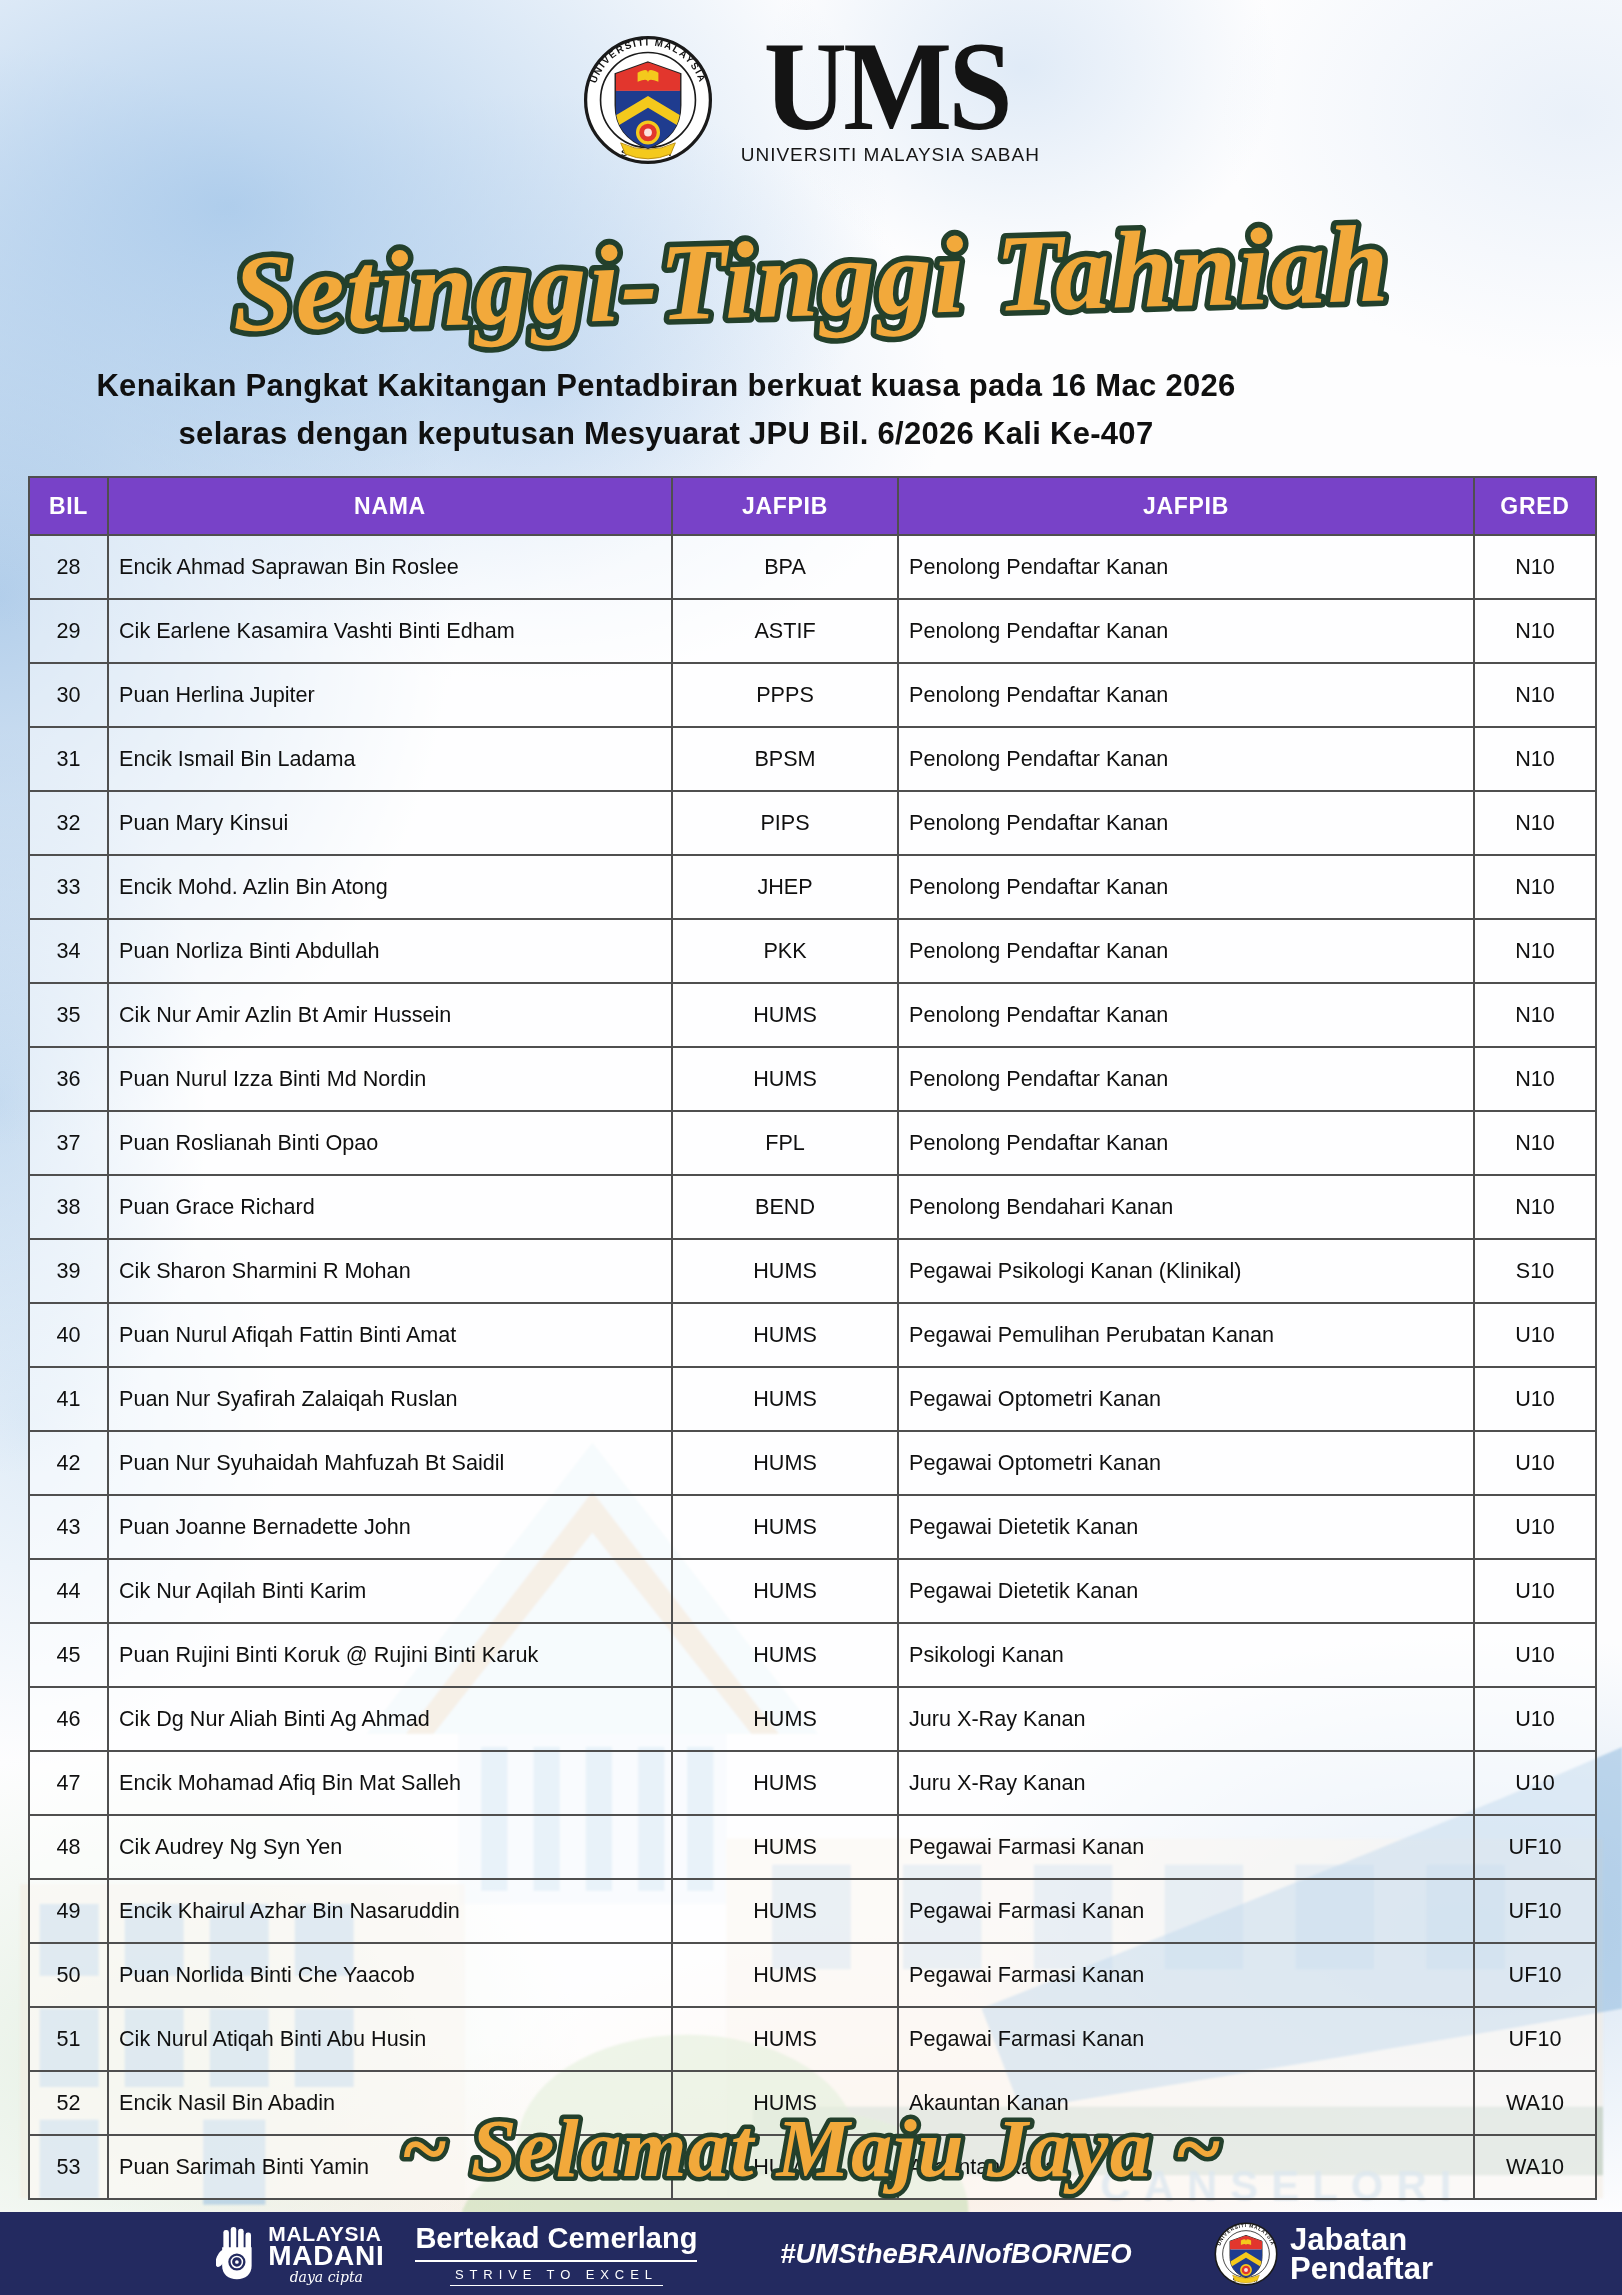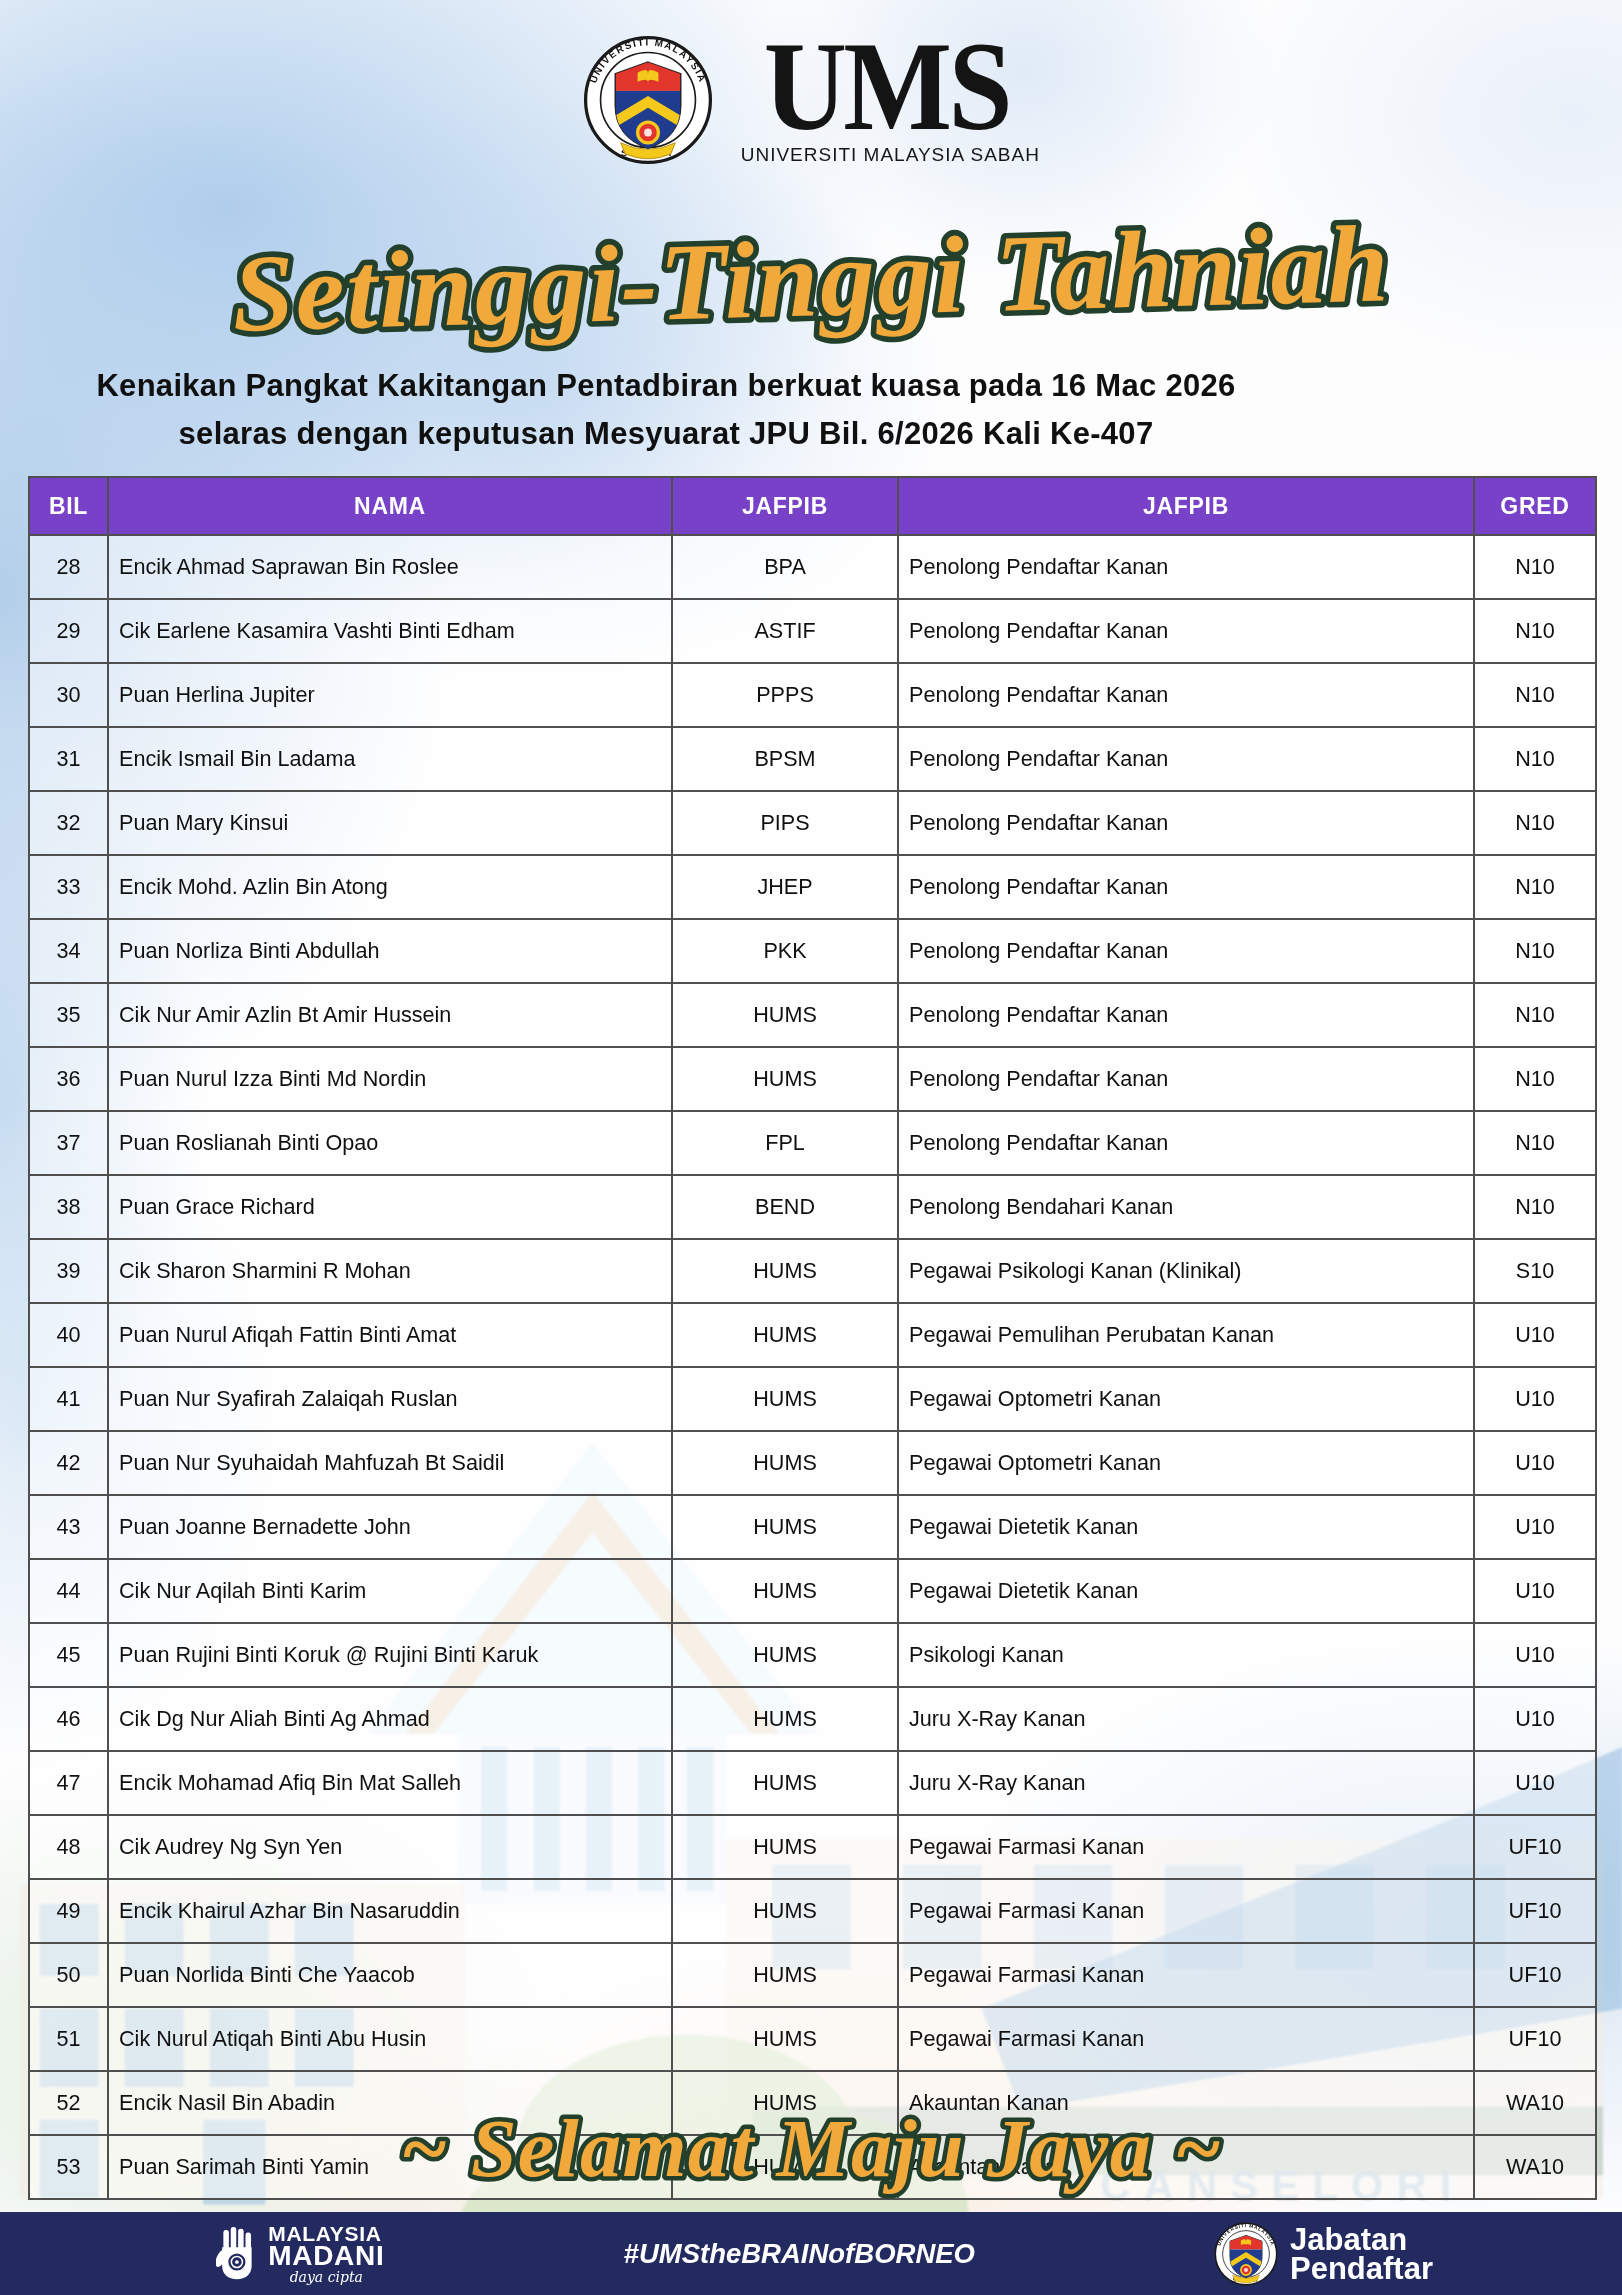--- a/index.html
+++ b/index.html
@@ -404,20 +404,24 @@
           <circle cx="34" cy="58" r="14" fill="#232A60"></circle>
           <circle cx="34" cy="58" r="9" fill="none" stroke="#fff" stroke-width="2.5"></circle>
           <circle cx="34" cy="58" r="3" fill="#fff"></circle>
         </svg>
         <div class="madani-text">
           <span class="madani-l1">MALAYSIA</span>
           <span class="madani-l2">MADANI</span>
           <span class="madani-script">daya cipta</span>
         </div>
       </div>
+      <div class="motto">
+        <div class="motto-main">Bertekad Cemerlang</div>
+        <div class="motto-sub">STRIVE TO EXCEL</div>
+      </div>
     </div>
     <div class="hashtag">#UMStheBRAINofBORNEO</div>
     <div class="dept">
       <svg class="crest-small" viewBox="0 0 98 98" width="64" height="64">
           <use href="#ums-crest"></use>
         </svg>
       <div class="dept-text">
         <div>Jabatan</div>
         <div>Pendaftar</div>
       </div>

